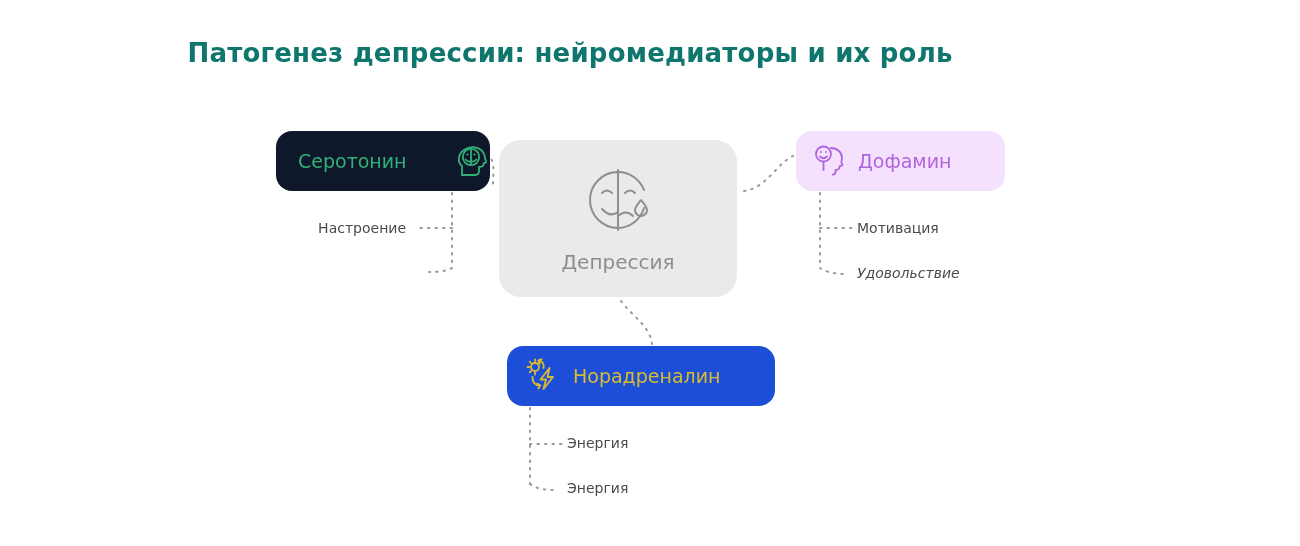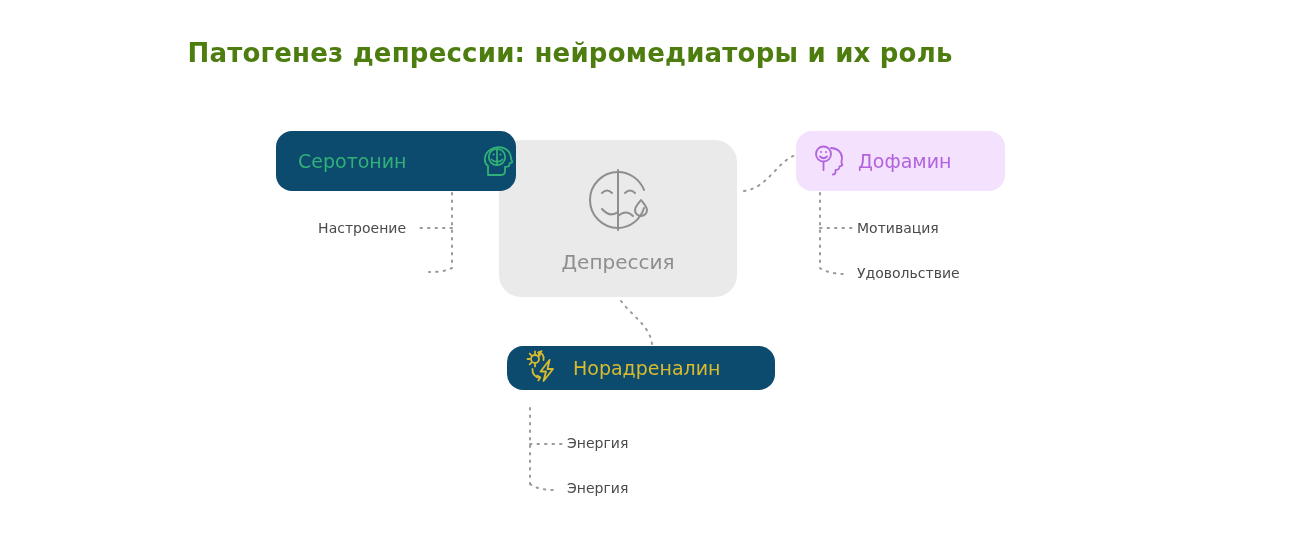--- a/index.html
+++ b/index.html
@@ -26,21 +26,21 @@
   .title {
     position: absolute;
     left: 0;
     top: 38px;
     width: 1140px;
     text-align: center;
     font-family: "DejaVu Sans", sans-serif;
     font-size: 26px;
     font-weight: bold;
     letter-spacing: 0.2px;
-    color: #4d7c0f;
+    color: #0f766e;
   }
 
   
   .links {
     position: absolute;
     left: 0; top: 0;
     width: 1300px;
     height: 546px;
     pointer-events: none;
   }
@@ -86,23 +86,23 @@
   }
   #node-center .label {
     font-size: 20px;
     color: #8e8e8e;
   }
 
   
   #node-serotonin {
     left: 276px;
     top: 131px;
-    width: 240px;
+    width: 214px;
     height: 60px;
-    background: #0c4a6e;
+    background: #0f172a;
     padding: 0 0 0 22px;
     justify-content: space-between;
   }
   #node-serotonin .label {
     font-size: 19px;
     color: #31b077;
   }
 
   
   #node-dopamine {
@@ -118,22 +118,22 @@
     font-size: 19px;
     color: #b263df;
     text-align: center;
   }
 
   
   #node-noradrenaline {
     left: 507px;
     top: 346px;
     width: 268px;
-    height: 44px;
-    background: #0c4a6e;
+    height: 60px;
+    background: #1d4ed8;
     padding: 0 18px 0 16px;
     justify-content: flex-start;
   }
   #node-noradrenaline .label {
     font-size: 19px;
     color: #d9bc2e;
   }
 
   
   .sub {
@@ -141,21 +141,21 @@
     font-family: "DejaVu Sans", sans-serif;
     font-size: 14px;
     color: #4a4a4a;
     white-space: nowrap;
   }
   .sub.right-align { text-align: right; }
 
   #sub-mood        { right: 894px; top: 220px; }
   #sub-emostab     { right: 894px; top: 259px; }
   #sub-motivation  { left: 857px;  top: 220px; }
-  #sub-pleasure    { left: 857px;  top: 265px; }
+  #sub-pleasure    { left: 857px;  top: 265px; font-style: italic; }
   #sub-energy      { left: 567px;  top: 435px; }
   #sub-vigour      { left: 567px;  top: 480px; }
 </style>
 </head>
 <body>
 
 <div id="canvas">
 
   <div class="title">Патогенез депрессии: нейромедиаторы и их роль</div>
 

